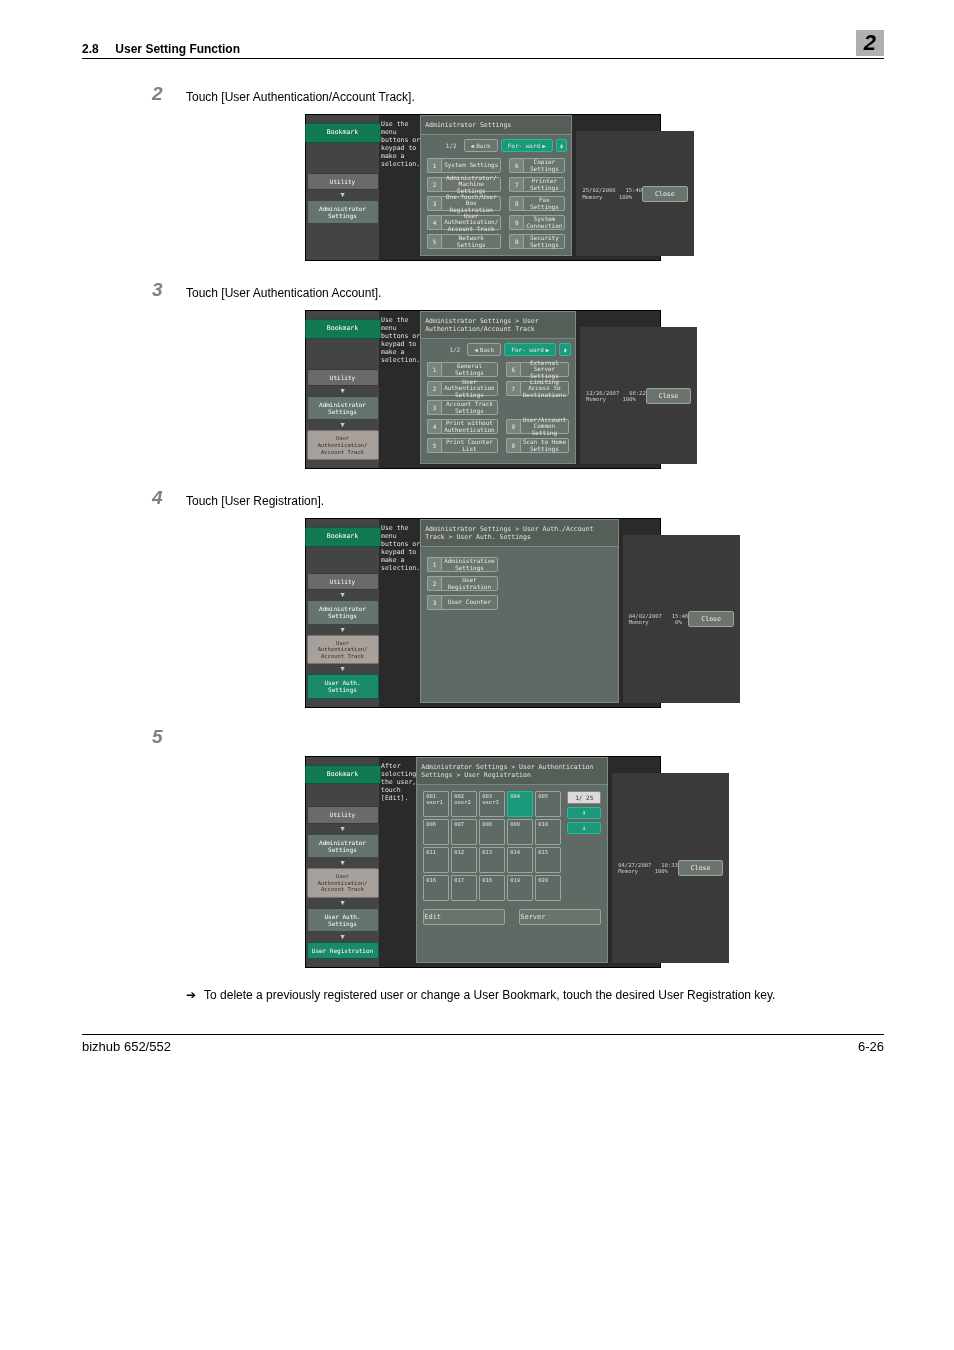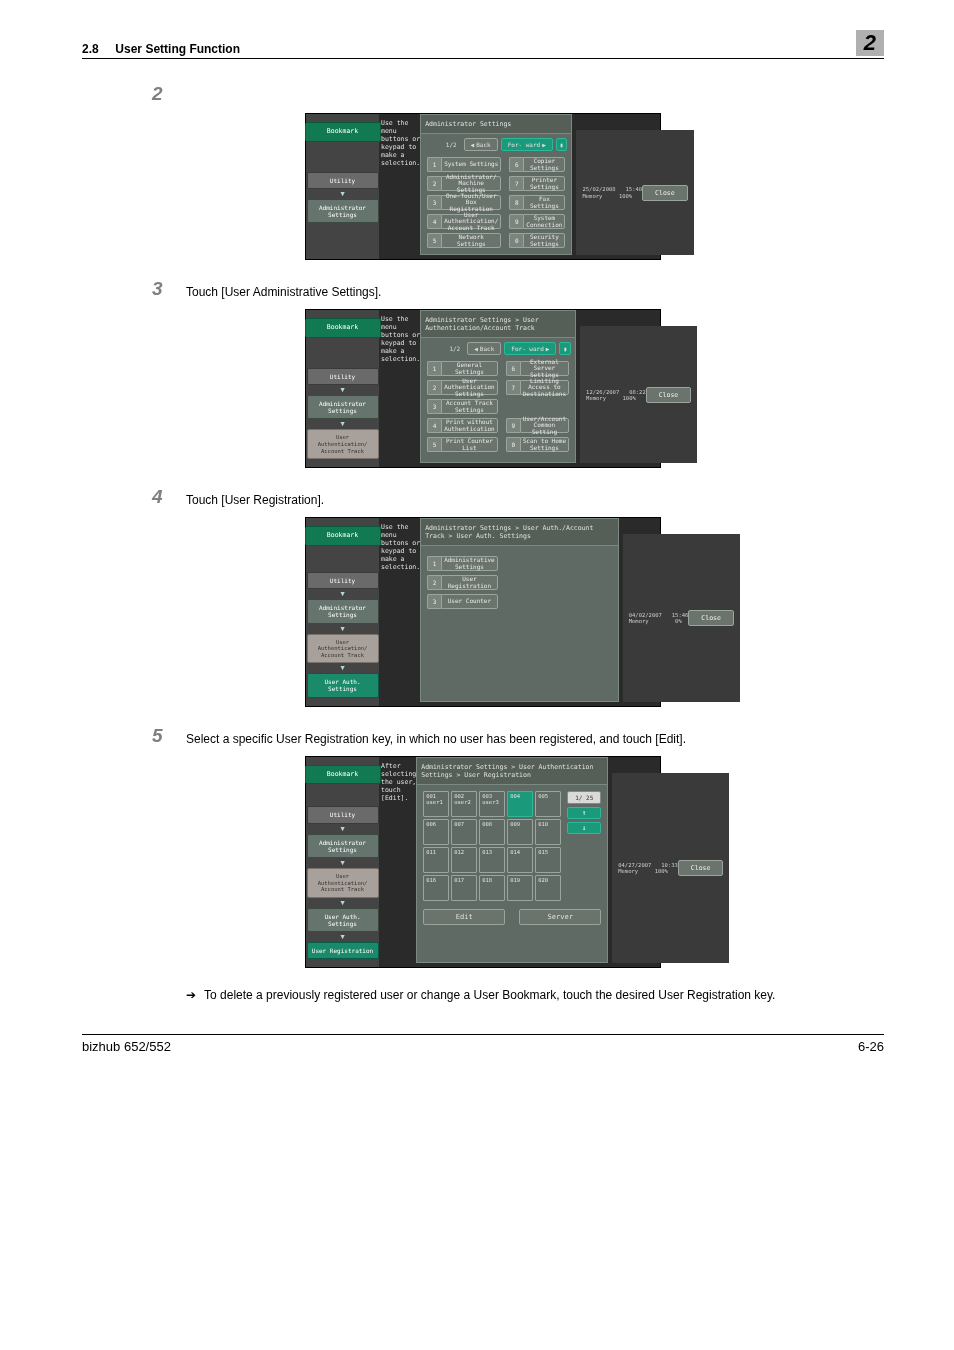--- a/index.html
+++ b/index.html
@@ -41,38 +41,39 @@
 
   .reg-area { padding:6px; }
   .reg-grid { display:grid; grid-template-columns:repeat(5,1fr); gap:2px; }
   .reg-cell { height:22px; background:#606a64; border:1px solid #9aa59d; font-size:5.5px; color:#e0e0e0; padding:1px 2px; line-height:1.2; border-radius:1px; }
   .reg-cell.sel { background:#1a9a7a; border-color:#2aba9a; }
   .reg-right { display:flex; flex-direction:column; gap:3px; margin-left:6px; }
   .reg-row { display:flex; }
   .reg-pg { font-size:6px; color:#333; background:#dadada; border:1px solid #888; width:32px; text-align:center; padding:2px 0; border-radius:2px; }
   .arrowbtn { width:32px; background:#1a9a7a; border:1px solid #2aba9a; color:#fff; font-size:7px; text-align:center; padding:1px 0; border-radius:2px; }
   .reg-bot { display:flex; justify-content:center; gap:14px; padding:8px 0 2px 0; }
-  .reg-act { width:80px; text-align:center; font-size:7px; color:#e0e0e0; background:#6a736c; border:1px solid #9aa59d; padding:3px 0; border-radius:2px; }
+  .reg-act { width:80px; font-size:7px; color:#e0e0e0; background:#6a736c; border:1px solid #9aa59d; padding:3px 0; border-radius:2px; }
 
   .sub-note { display:flex; align-items:flex-start; margin:8px 0 0 104px; font-size:12px; line-height:1.5; }
   .sub-note .arrow { font-size:12px; margin-right:8px; }
 
   .ftr { display:flex; justify-content:space-between; border-top:1px solid #000; margin-top:30px; padding-top:4px; font-size:13px; }
 </style>
 </head>
 <body>
 
 <div class="page">
   <div class="hdr">
     <div class="hdr-left"><span>2.8</span>&nbsp;&nbsp;&nbsp;&nbsp;&nbsp;<span>User Setting Function</span></div>
     <div class="hdr-right">2</div>
   </div>
 
   <div class="step">
     <div class="stepnum">2</div>
+    <div class="steptxt">Touch [User Authentication/Account Track].</div>
   </div>
   <div class="screen-wrap">
       <div class="screen">
     <div class="sc-top">
       <div class="sc-side">
         <div class="sc-side-item bookmark">Bookmark</div>
         <div style="height:18px"></div>
         <div class="sc-side-item utility">Utility</div>
         <div class="breadcrumb-arrow">▼</div>
         <div class="sc-side-item adminset">Administrator Settings</div>
@@ -140,21 +141,21 @@
           <div class="footL"><span>25/02/2008</span>&nbsp;&nbsp;&nbsp;<span>15:40</span><br><span>Memory</span>&nbsp;&nbsp;&nbsp;&nbsp;&nbsp;<span>100%</span></div>
           <div class="closebtn">Close</div>
         </div>
       </div>
     </div>
   </div>
     </div>
 
   <div class="step">
     <div class="stepnum">3</div>
-    <div class="steptxt">Touch [User Administrative Settings].</div>
+    <div class="steptxt">Touch [User Authentication Account].</div>
   </div>
   <div class="screen-wrap">
       <div class="screen">
     <div class="sc-top">
       <div class="sc-side">
         <div class="sc-side-item bookmark">Bookmark</div>
         <div style="height:18px"></div>
         <div class="sc-side-item utility">Utility</div>
         <div class="breadcrumb-arrow">▼</div>
         <div class="sc-side-item adminset">Administrator Settings</div>
@@ -269,21 +270,20 @@
           <div class="footL"><span>04/02/2007</span>&nbsp;&nbsp;&nbsp;<span>15:46</span><br><span>Memory</span>&nbsp;&nbsp;&nbsp;&nbsp;&nbsp;&nbsp;&nbsp;&nbsp;<span>0%</span></div>
           <div class="closebtn">Close</div>
         </div>
       </div>
     </div>
   </div>
     </div>
 
   <div class="step">
     <div class="stepnum">5</div>
-    <div class="steptxt">Select a specific User Registration key, in which no user has been registered, and touch [Edit].</div>
   </div>
   <div class="screen-wrap">
       <div class="screen">
     <div class="sc-top">
       <div class="sc-side">
         <div class="sc-side-item bookmark">Bookmark</div>
         <div style="height:10px"></div>
         <div class="sc-side-item utility">Utility</div>
         <div class="breadcrumb-arrow">▼</div>
         <div class="sc-side-item adminset">Administrator Settings</div>

